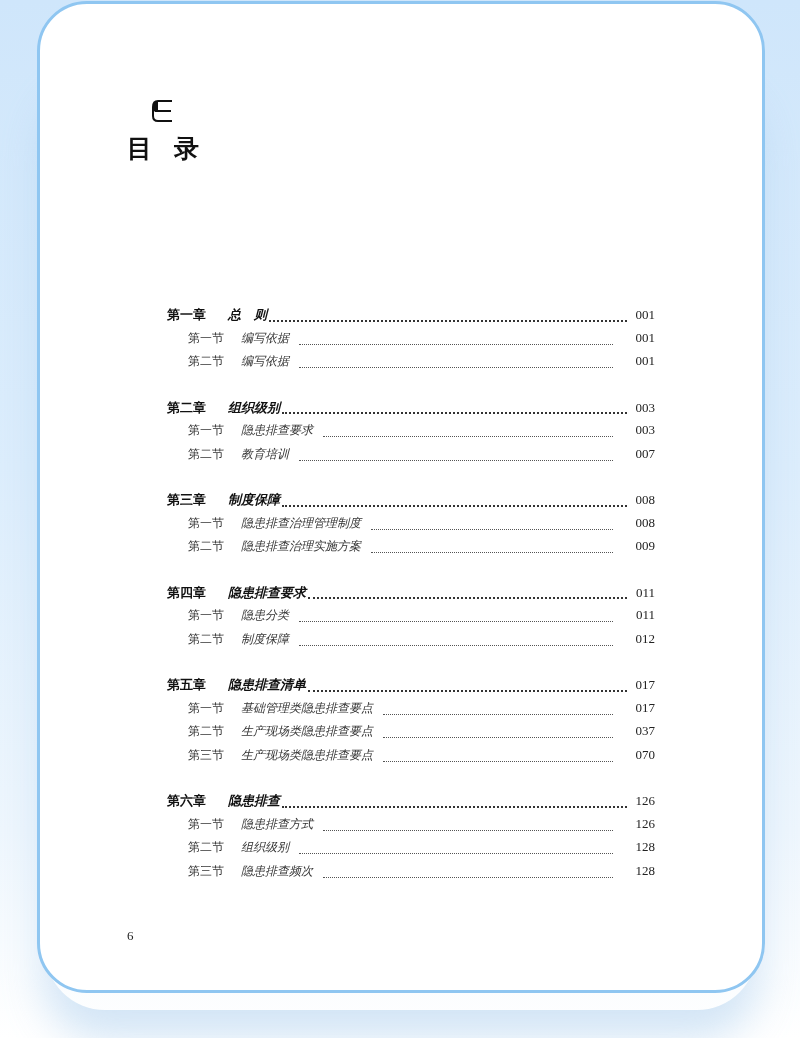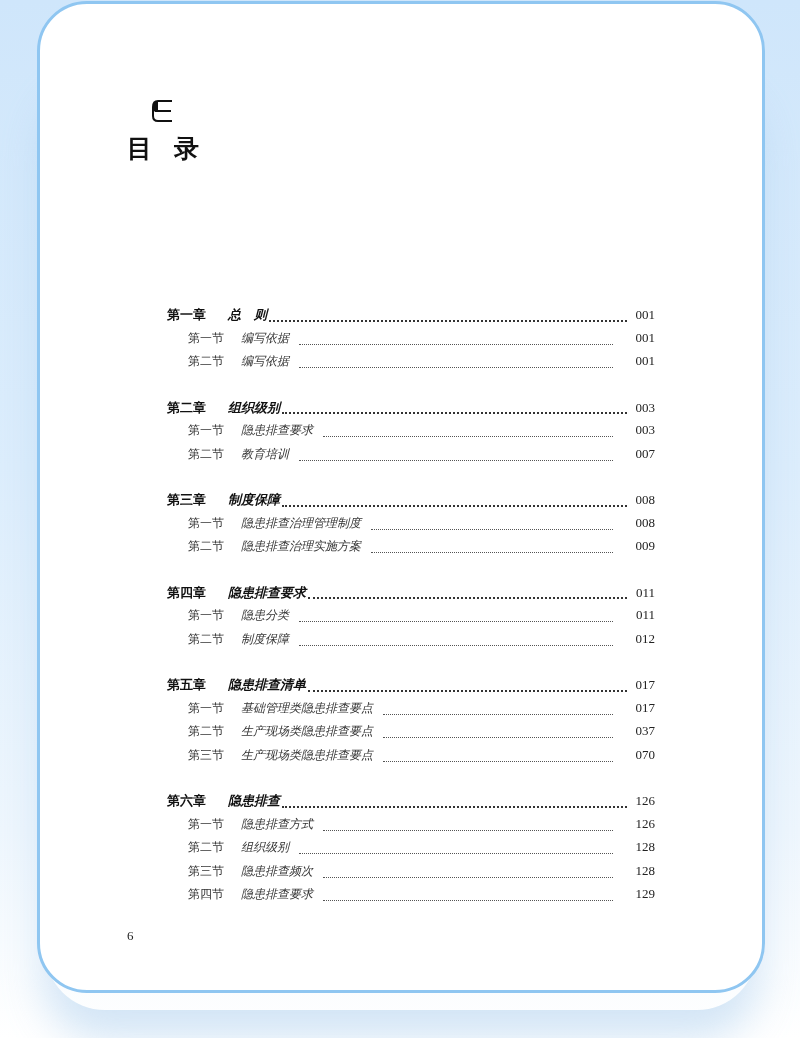--- a/index.html
+++ b/index.html
@@ -181,22 +181,16 @@
         <span class="name">组织级别</span>
         <span class="dots"></span>
         <span class="page">128</span>
       </div>
       <div class="row sec-row">
         <span class="num">第三节</span>
         <span class="name">隐患排查频次</span>
         <span class="dots"></span>
         <span class="page">128</span>
       </div>
-      <div class="row sec-row">
-        <span class="num">第四节</span>
-        <span class="name">隐患排查要求</span>
-        <span class="dots"></span>
-        <span class="page">129</span>
-      </div>
     </div>
   </div>
 
 <div class="page-number">6</div>
 
 </body></html>

